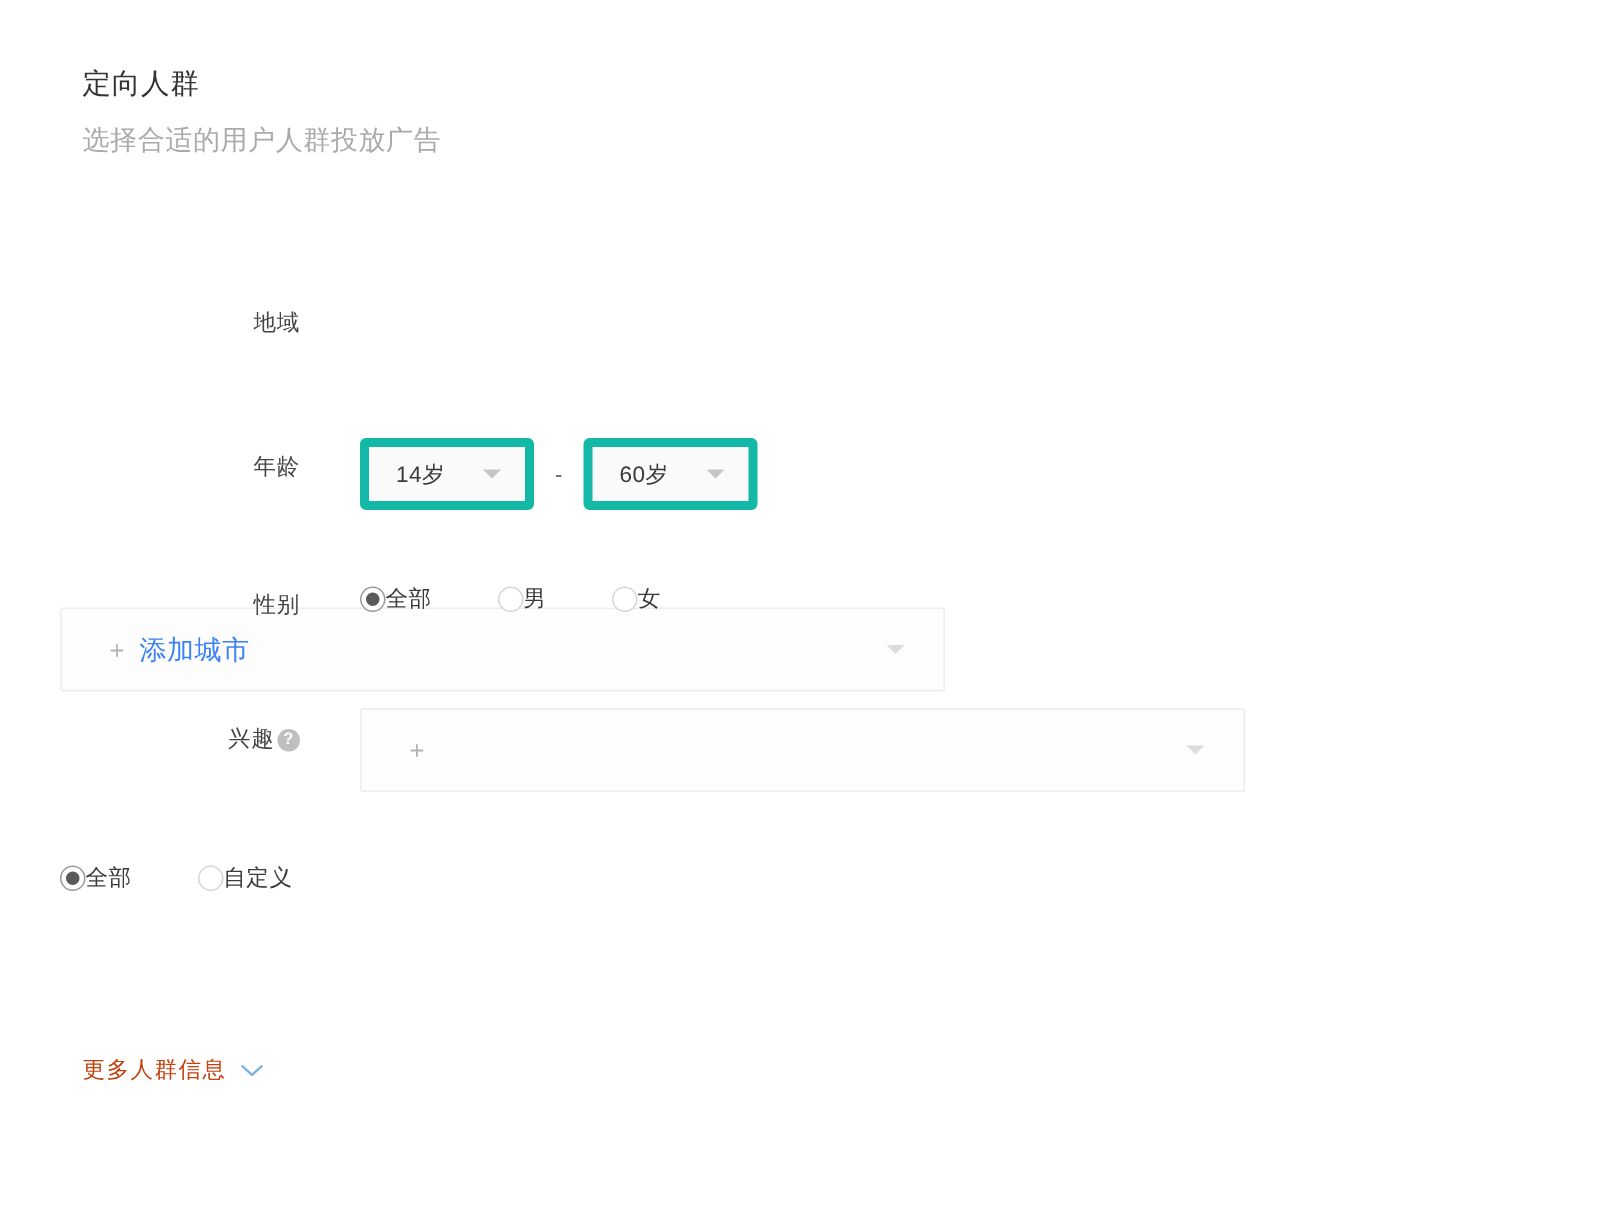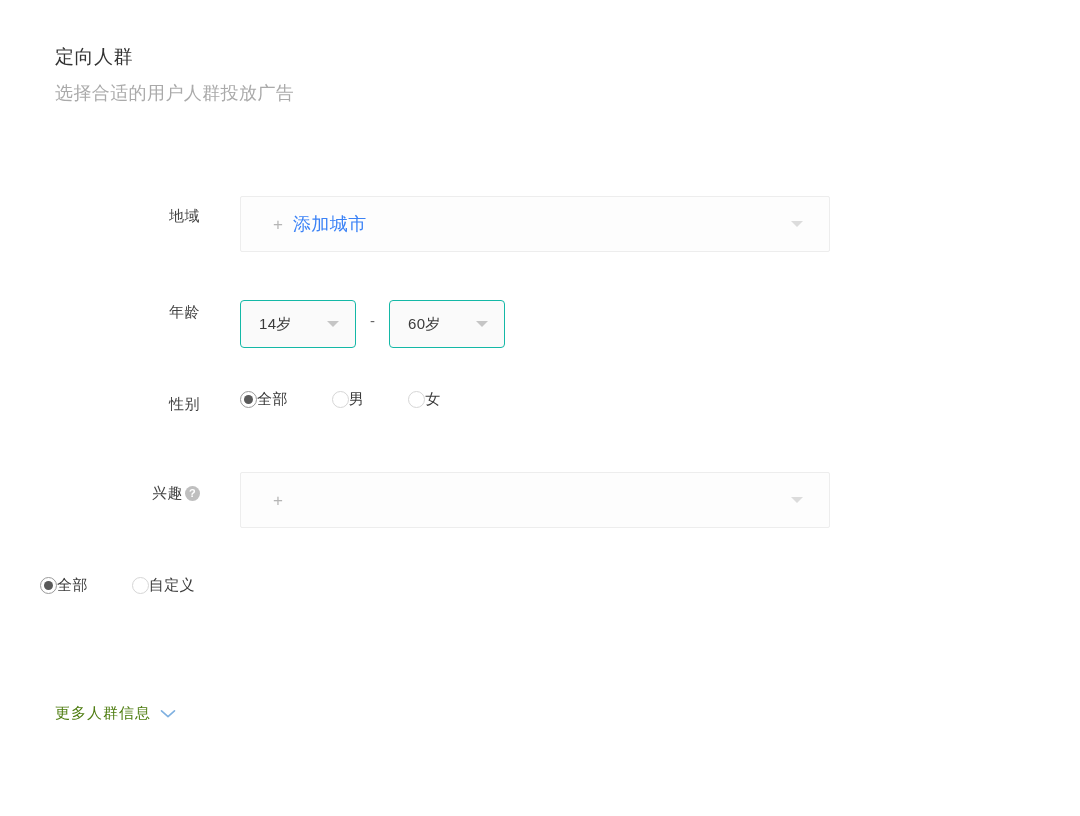--- a/index.html
+++ b/index.html
@@ -48,21 +48,21 @@
     position: absolute;
     left: 0;
     top: 196px;
     width: 1080px;
   }
   .form-row {
     position: relative;
     display: flex;
     align-items: flex-start;
   }
-  .row-region  { height: 96px; }
+  .row-region  { height: 96px; flex-direction: column; }
   .row-age     { height: 92px; }
   .row-gender  { height: 88px; }
   .row-interest{ height: 98px; }
   .row-media   { height: 62px; }
 
   .form-label {
     width: 200px;
     flex: 0 0 200px;
     text-align: right;
     font-size: 15px;
@@ -144,27 +144,26 @@
   
   .age-wrap {
     display: flex;
     align-items: center;
   }
   .select-small {
     position: relative;
     width: 116px;
     height: 48px;
     box-sizing: border-box;
-    border: 1px solid #14b8a6;
+    border: 6px solid #14b8a6;
     background: #fafafa;
     border-radius: 4px;
     display: flex;
     align-items: center;
     cursor: pointer;
-    margin-top: 8px;
   }
   .select-small .value {
     margin-left: 18px;
     font-size: 15px;
     color: #3b3b3b;
     letter-spacing: 0.3px;
   }
   .select-small .caret {
     right: 16px;
     border-top-color: #c5c5c5;
@@ -226,21 +225,21 @@
     position: absolute;
     left: 55px;
     top: 704px;
     display: inline-flex;
     align-items: center;
     cursor: pointer;
     text-decoration: none;
   }
   .more-link .more-text {
     font-size: 15px;
-    color: #4d7c0f;
+    color: #c2410c;
     letter-spacing: 1px;
   }
   .more-link .chev {
     margin-left: 9px;
     display: inline-block;
     line-height: 0;
   }
 </style>
 </head>
 <body>

